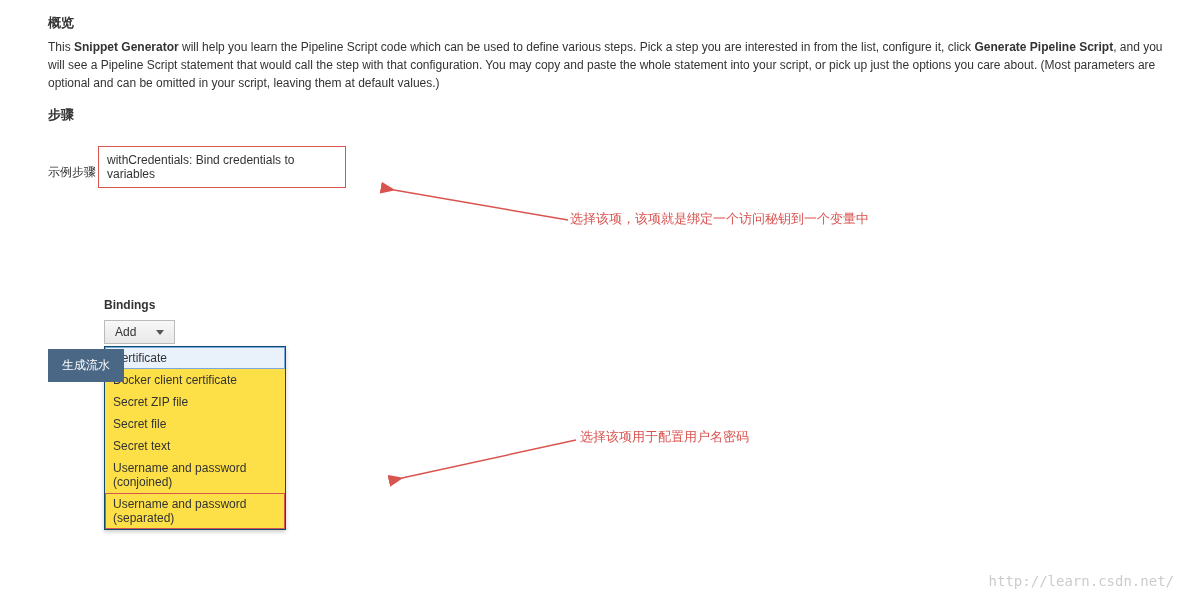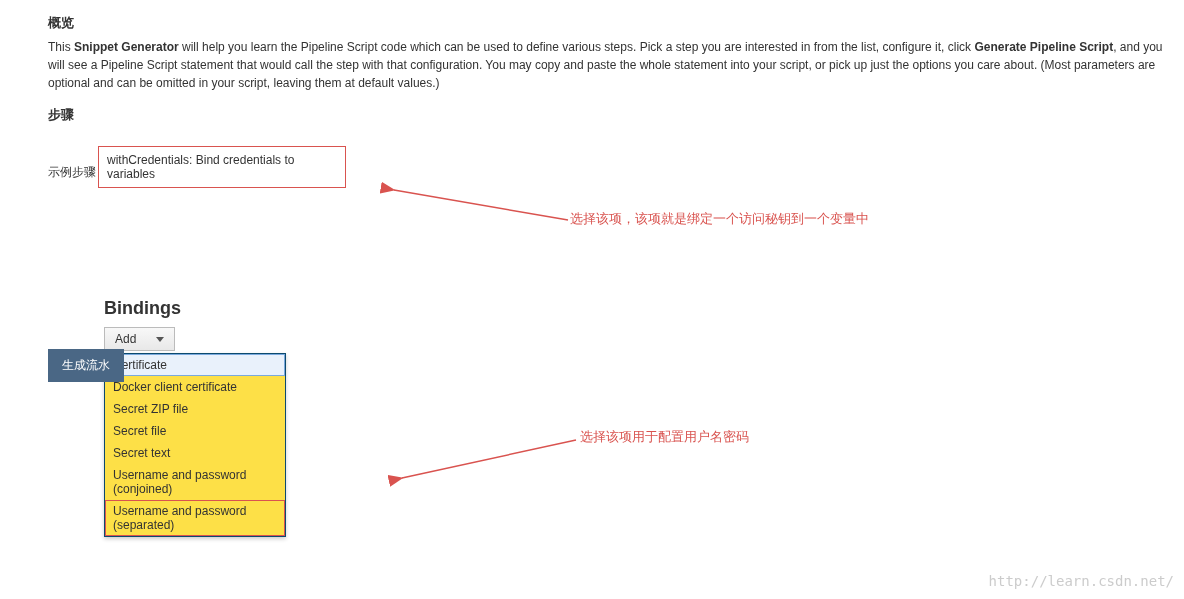--- a/index.html
+++ b/index.html
@@ -7,21 +7,21 @@
   .sec-title{font-weight:bold;font-size:13px;margin:14px 0 6px}
   .desc{font-size:12px;line-height:1.5;color:#333;padding-right:0}
   .desc b{font-weight:bold}
   .step-row{display:flex;align-items:center;margin-top:22px}
   .step-label{font-size:12px;color:#333;padding-top:10px;width:50px}
   .step-input{border:1px solid #d9534f;padding:6px 8px;width:230px;font-size:12px;background:#fff}
   .arrow-row{position:relative;height:40px}
   .arrow1{position:absolute;left:340px;top:0}
   .ann{position:absolute;font-size:13px;color:#d9534f}
   .bindings-block{margin-top:70px;margin-left:56px}
-  .bindings-title{font-weight:bold;font-size:18px;margin-bottom:8px}
+  .bindings-title{font-weight:bold;font-size:12px;margin-bottom:8px}
   .add-btn{display:inline-flex;align-items:center;gap:20px;border:1px solid #bbb;background:linear-gradient(#f8f8f8,#e8e8e8);padding:4px 10px;font-size:12px;cursor:pointer}
   .caret{width:0;height:0;border-left:4px solid transparent;border-right:4px solid transparent;border-top:5px solid #555;display:inline-block}
   .dropdown{border:1px solid #0c4a6e;background:#fde047;width:180px;margin-top:2px;box-shadow:0 2px 4px rgba(0,0,0,0.2)}
   .dd-item{padding:4px 8px;font-size:12px;cursor:pointer;color:#333}
   .dd-item.sel-top{background:#e9f1fb;outline:1px solid #7aa9dd;outline-offset:-1px}
   .dd-item.sel-bottom{outline:1px solid #d9534f;outline-offset:-1px}
   .gen-btn{position:absolute;left:48px;top:335px;background:#4a6785;color:#fff;border:none;padding:8px 14px;font-size:12px;cursor:pointer}
   .watermark{position:absolute;right:10px;bottom:10px;color:#ccc;font-size:14px;font-family:monospace}
   .rel{position:relative}
   svg{overflow:visible}

